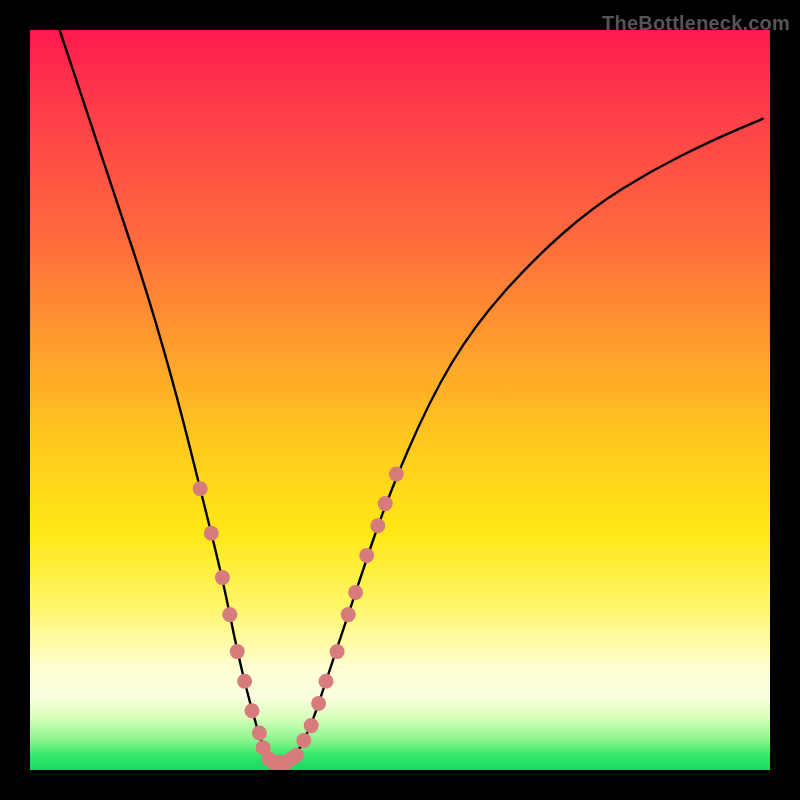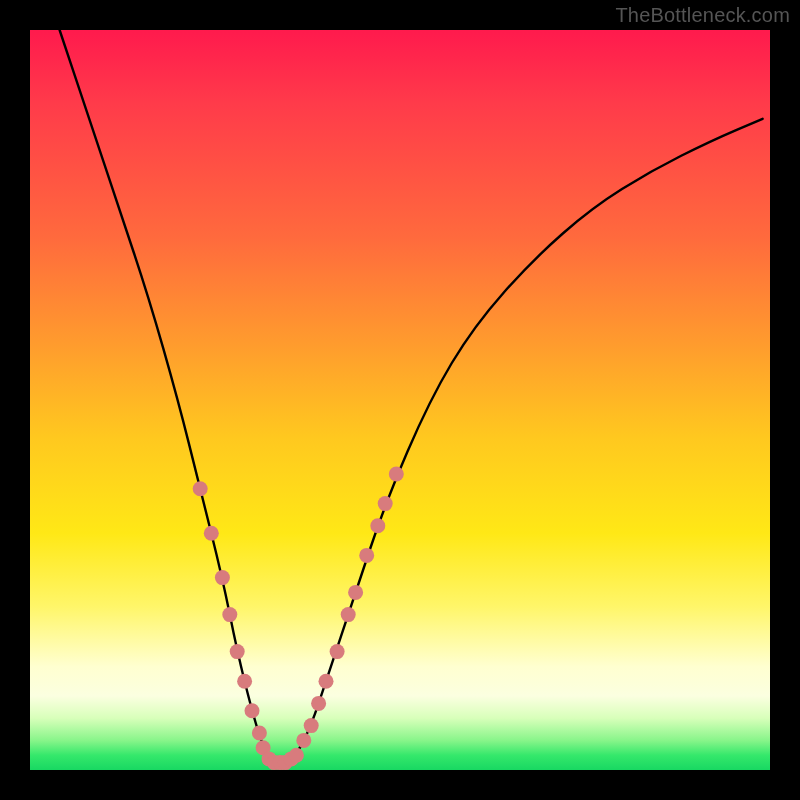--- a/index.html
+++ b/index.html
@@ -36,25 +36,25 @@
       #ffffd0 86%,
       #fbffe0 90%,
       #d8ffba 93%,
       #88f58a 96%,
       #35e86b 98%,
       #18d862 100%
     );
   }
   .watermark {
     position: absolute;
-    top: 4px;
+    top: 12px;
     right: 10px;
     color: #555;
     font-size: 20px;
-    font-weight: 400;
+    font-weight: 700;
     letter-spacing: 0.2px;
     user-select: none;
   }
   svg.curve {
     position: absolute;
     left: 0;
     top: 0;
     width: 740px;
     height: 740px;
     overflow: visible;

